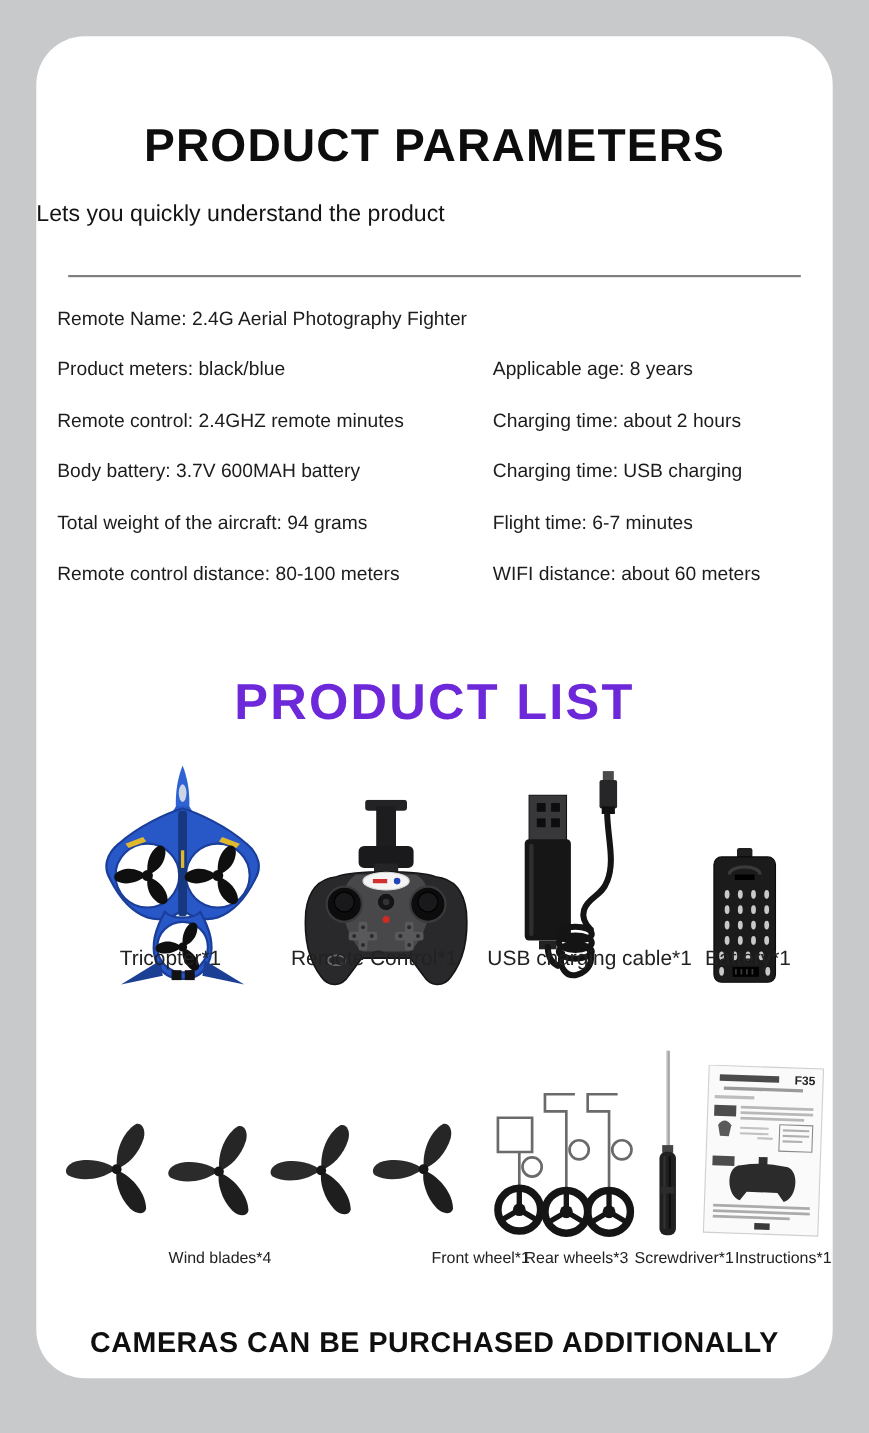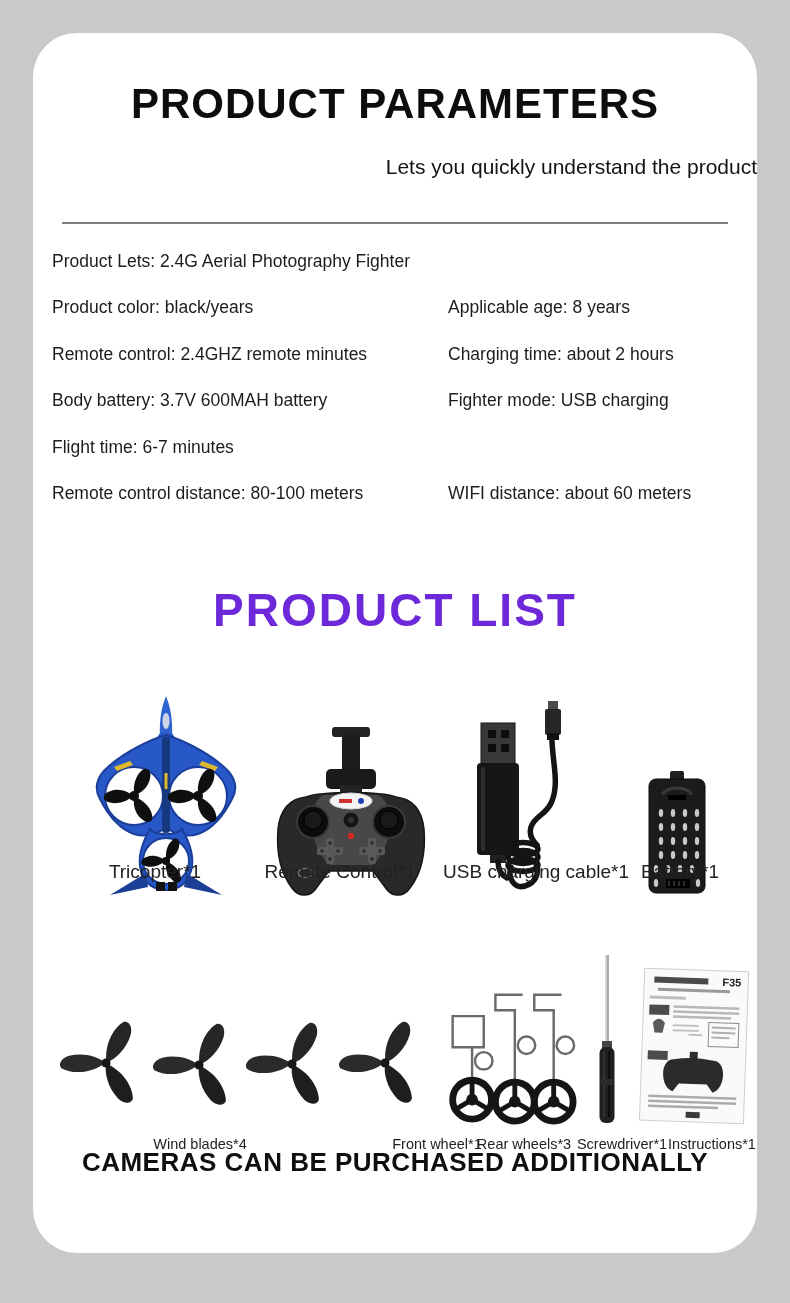--- a/index.html
+++ b/index.html
@@ -11,28 +11,28 @@
     position:relative;
     overflow:hidden;
   }
   .card{
     position:absolute;left:33px;top:33px;
     width:724px;height:1220px;
     background:#ffffff;
     border-radius:44px;
   }
   .params-title{
-    margin:0;padding-top:48px;
+    margin:0;padding-top:76px;
     text-align:center;
     font-size:42px;font-weight:700;letter-spacing:1px;
     line-height:1.1;color:#0d0d0d;
   }
   .params-subtitle{
     margin-top:28px;
-    text-align:right;
+    text-align:left;
     font-size:21px;color:#141414;
   }
   .divider{
     width:666px;margin:43px auto 0;
     border:none;border-top:2px solid #7f7f7f;
   }
   .specs{
     margin:14px 0 0 19px;
     font-size:17.5px;color:#1c1c1c;
   }
@@ -50,49 +50,50 @@
   .abs{position:absolute;}
   .plabel{
     position:absolute;
     transform:translateX(-50%);
     white-space:nowrap;
     color:#222;
   }
   .r1{top:828px;font-size:19px;}
   .r2{top:1103px;font-size:14.5px;}
   .footer-note{
-    position:absolute;top:1114px;left:0;width:100%;
+    position:absolute;top:1172px;left:0;width:100%;
     text-align:center;
     font-size:26px;font-weight:700;letter-spacing:.5px;color:#0f0f0f;
   }
 </style>
 </head>
 <body>
 
 <div class="card">
 
   <h1 class="params-title">PRODUCT PARAMETERS</h1>
   <div class="params-subtitle">Lets you quickly understand the product</div>
   <hr class="divider">
 
   <div class="specs">
-    <div class="spec-full">Product Lets: 2.4G Aerial Photography Fighter</div>
-    <div class="spec-row">
-      <span>Product color: black/years</span>
+    <div class="spec-full">Remote Name: 2.4G Aerial Photography Fighter</div>
+    <div class="spec-row">
+      <span>Product meters: black/blue</span>
       <span>Applicable age: 8 years</span>
     </div>
     <div class="spec-row">
       <span>Remote control: 2.4GHZ remote minutes</span>
       <span>Charging time: about 2 hours</span>
     </div>
     <div class="spec-row">
       <span>Body battery: 3.7V 600MAH battery</span>
-      <span>Fighter mode: USB charging</span>
-    </div>
-    <div class="spec-row">
+      <span>Charging time: USB charging</span>
+    </div>
+    <div class="spec-row">
+      <span>Total weight of the aircraft: 94 grams</span>
       <span>Flight time: 6-7 minutes</span>
     </div>
     <div class="spec-row">
       <span>Remote control distance: 80-100 meters</span>
       <span>WIFI distance: about 60 meters</span>
     </div>
   </div>
 
   <h2 class="list-title">PRODUCT LIST</h2>
 

